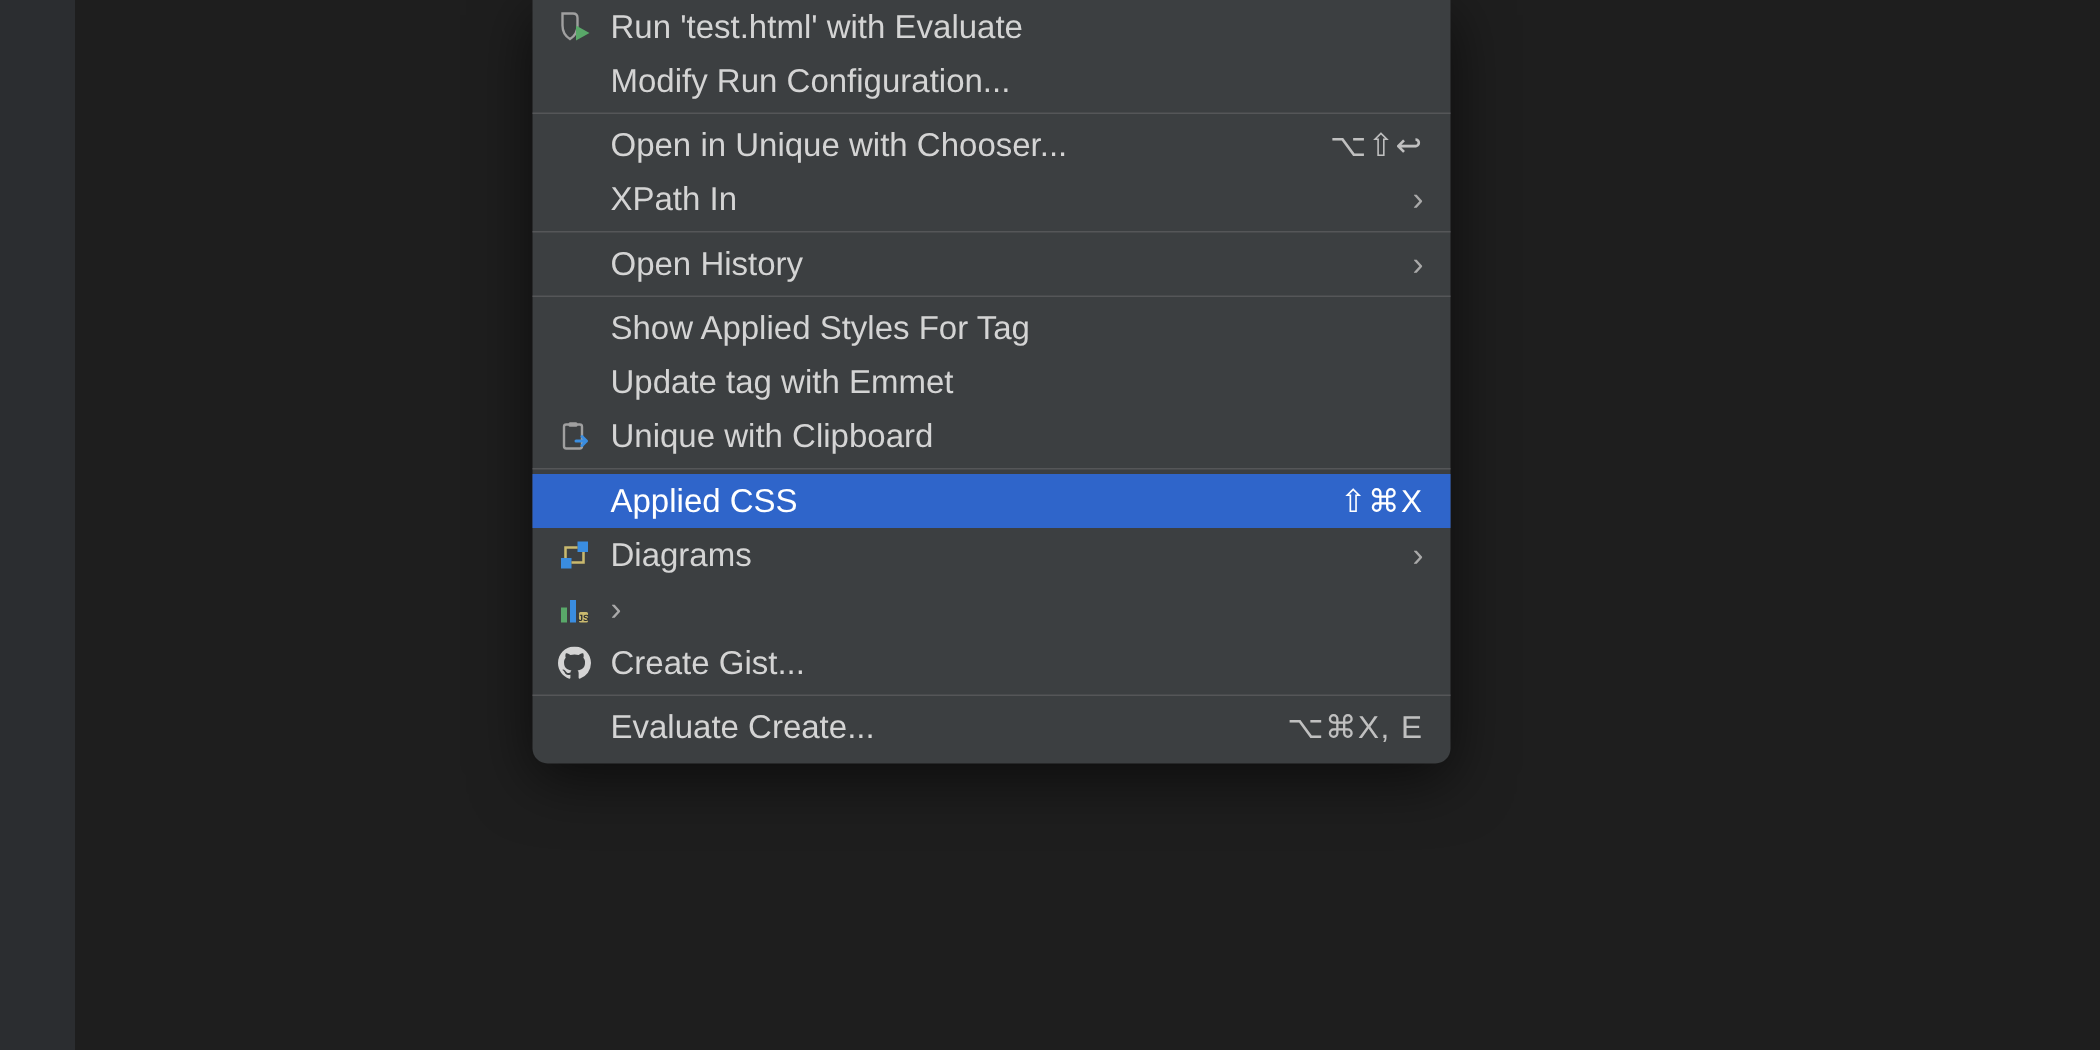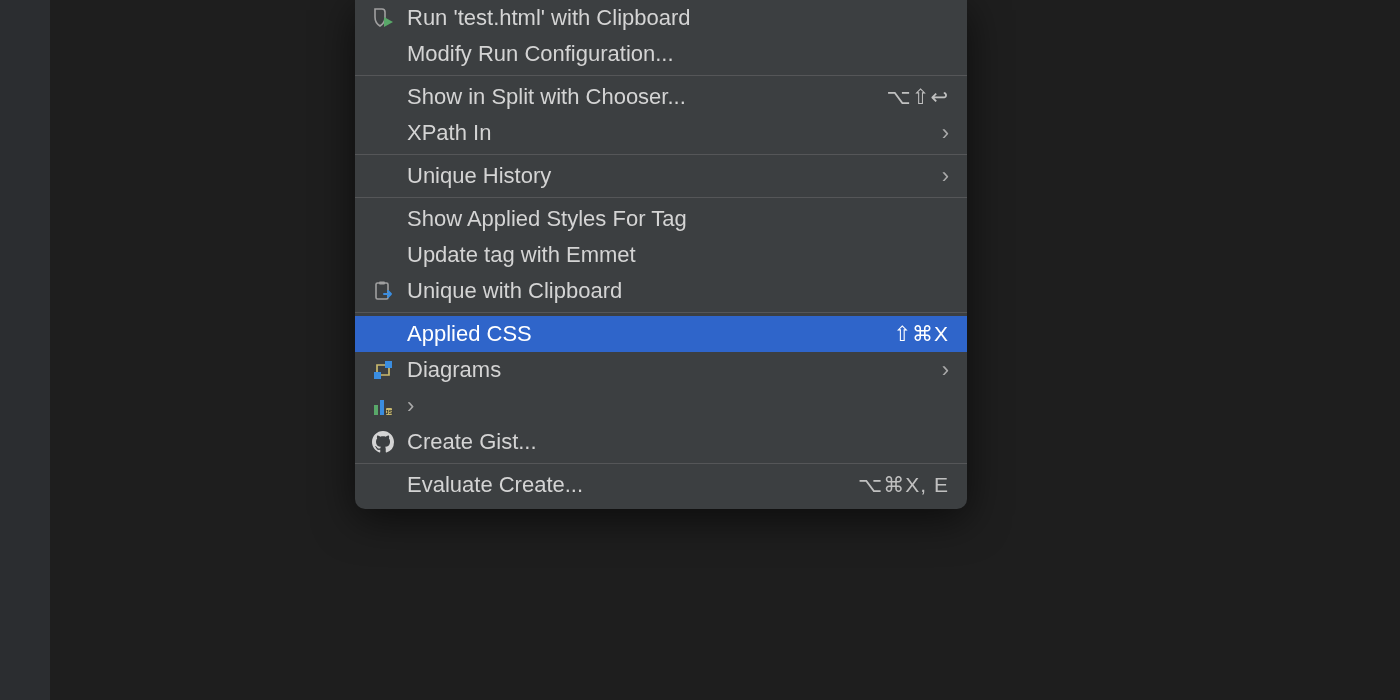--- a/index.html
+++ b/index.html
@@ -80,45 +80,45 @@
 
 <div class="context-menu">
 
   <div class="menu-item">
     <span class="menu-icon">
       <svg width="22" height="22" viewBox="0 0 22 22">
         <path d="M3 2 L10 2 Q13 2 13 5 L13 10 Q13 16 8 19 Q3 16 3 10 Z" fill="none" stroke="#a0a0a0" stroke-width="1.6"></path>
         <path d="M12 10 L21 15 L12 20 Z" fill="#59a869"></path>
       </svg>
     </span>
-    <span class="menu-label">Run 'test.html' with Clipboard</span>
+    <span class="menu-label">Run 'test.html' with Evaluate</span>
   </div>
   <div class="menu-item">
     <span class="menu-icon"></span>
     <span class="menu-label">Modify Run Configuration...</span>
   </div>
 
   <div class="sep"></div>
 
   <div class="menu-item">
     <span class="menu-icon"></span>
-    <span class="menu-label">Show in Split with Chooser...</span>
+    <span class="menu-label">Open in Unique with Chooser...</span>
     <span class="menu-shortcut">⌥⇧↩</span>
   </div>
   <div class="menu-item">
     <span class="menu-icon"></span>
     <span class="menu-label">XPath In</span>
     <span class="submenu-arrow">›</span>
   </div>
 
   <div class="sep"></div>
 
   <div class="menu-item">
     <span class="menu-icon"></span>
-    <span class="menu-label">Unique History</span>
+    <span class="menu-label">Open History</span>
     <span class="submenu-arrow">›</span>
   </div>
 
   <div class="sep"></div>
 
   <div class="menu-item">
     <span class="menu-icon"></span>
     <span class="menu-label">Show Applied Styles For Tag</span>
   </div>
   <div class="menu-item">

